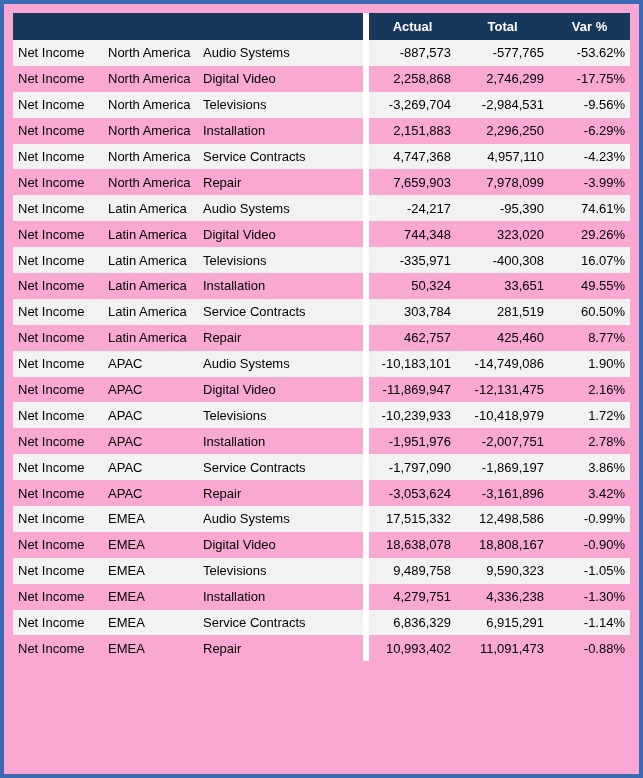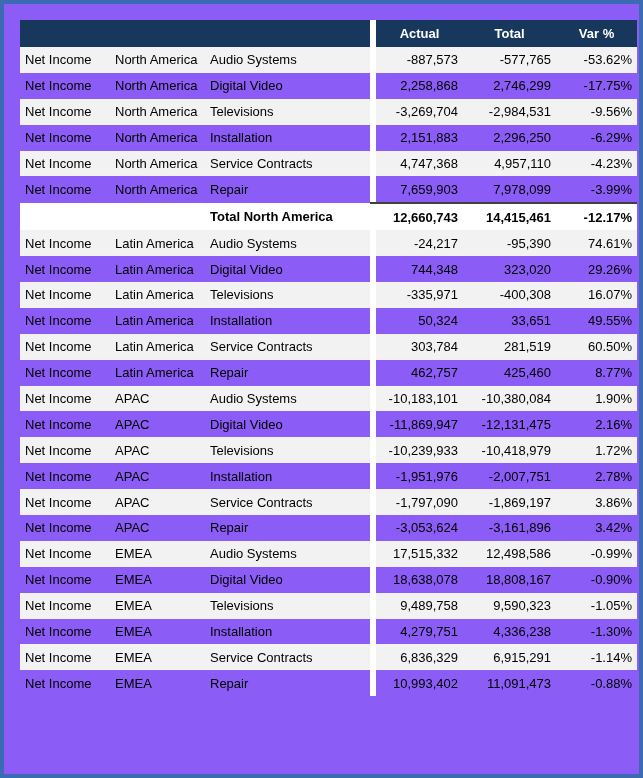--- a/index.html
+++ b/index.html
@@ -5,22 +5,22 @@
   html, body { margin: 0; padding: 0; background: #ffffff; }
   body {
     width: 643px; height: 778px;
     font-family: "Liberation Sans", sans-serif;
     overflow: hidden;
   }
   .frame {
     box-sizing: border-box;
     width: 643px; height: 778px;
     border: 4px solid #3D6BB3;
-    padding: 16px;
-    background: #8b5cf6;
+    padding: 9px;
+    background: #f9a8d4;
   }
   table.tbl {
     border-collapse: collapse;
     table-layout: fixed;
     width: 617px;
   }
   th, td {
     font-size: 13px;
     color: #000000;
     vertical-align: middle;
@@ -117,29 +117,20 @@
         </tr>
         <tr class="table-row">
           <td class="lblc">Net Income</td>
           <td class="lblc">North America</td>
           <td class="lblc">Repair</td>
           <td class="gut"></td>
           <td class="num">7,659,903</td>
           <td class="num">7,978,099</td>
           <td class="num">-3.99%</td>
         </tr>
-        <tr class="total-row">
-          <td class="lblc"></td>
-          <td class="lblc"></td>
-          <td class="lblc">Total North America</td>
-          <td class="gut ruled"></td>
-          <td class="num ruled">12,660,743</td>
-          <td class="num ruled">14,415,461</td>
-          <td class="num ruled">-12.17%</td>
-        </tr>
         <tr class="table-row stripe">
           <td class="lblc">Net Income</td>
           <td class="lblc">Latin America</td>
           <td class="lblc">Audio Systems</td>
           <td class="gut"></td>
           <td class="num">-24,217</td>
           <td class="num">-95,390</td>
           <td class="num">74.61%</td>
         </tr>
         <tr class="table-row">
@@ -186,21 +177,21 @@
           <td class="num">462,757</td>
           <td class="num">425,460</td>
           <td class="num">8.77%</td>
         </tr>
         <tr class="table-row stripe">
           <td class="lblc">Net Income</td>
           <td class="lblc">APAC</td>
           <td class="lblc">Audio Systems</td>
           <td class="gut"></td>
           <td class="num">-10,183,101</td>
-          <td class="num">-10,380,084</td>
+          <td class="num">-14,749,086</td>
           <td class="num">1.90%</td>
         </tr>
         <tr class="table-row">
           <td class="lblc">Net Income</td>
           <td class="lblc">APAC</td>
           <td class="lblc">Digital Video</td>
           <td class="gut"></td>
           <td class="num">-11,869,947</td>
           <td class="num">-12,131,475</td>
           <td class="num">2.16%</td>

